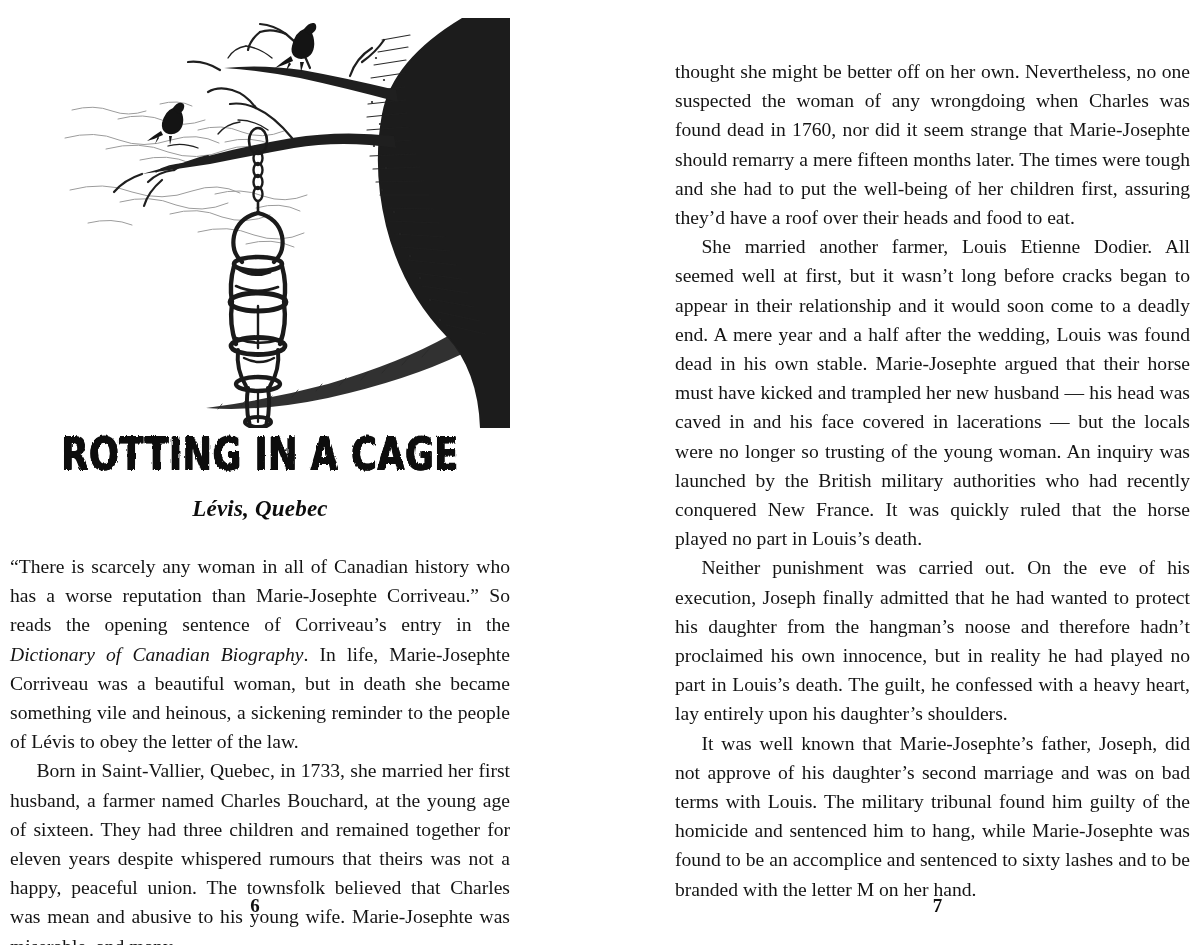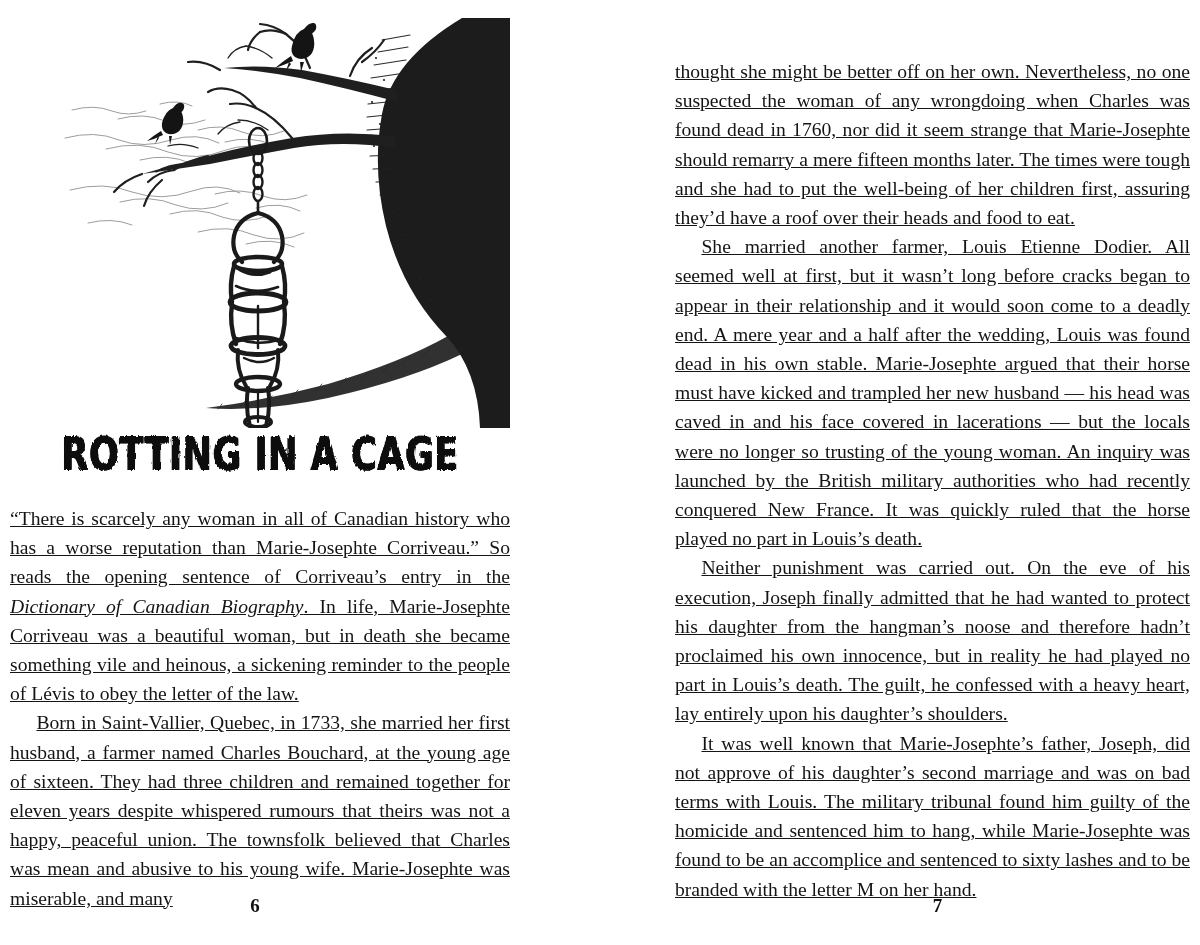--- a/index.html
+++ b/index.html
@@ -72,21 +72,20 @@
     letter-spacing: 0.2px;
   }
 
   
   .body-text {
     font-size: 19.6px;
     line-height: 29.2px;
     text-align: justify;
     text-justify: inter-word;
     hyphens: manual;
-    text-decoration: underline;
   }
   .page-left .body-text { margin-top: 30px; }
   .page-right .body-text { margin-top: 57px; }
 
   .body-text p { margin: 0; }
   .body-text p + p { text-indent: 1.35em; }
 
   .body-text i, .body-text em { font-style: italic; }
 
   
@@ -299,20 +298,21 @@
           <path d="M242 408 Q240 424 247 432 Q254 424 254 408" stroke-width="3.6"></path>
           <ellipse cx="248" cy="432" rx="7" ry="3.5" stroke-width="3.4"></ellipse>
         </g>
 
         <ellipse cx="252" cy="438" rx="16" ry="3" fill="#cccccc" opacity="0.6"></ellipse>
       </svg>
     </div>
 
     <div class="chapter-title">ROTTING IN A CAGE</div>
 
+    <div class="chapter-subtitle">Lévis, Quebec</div>
 
     <div class="body-text">
         <p>“There is scarcely any woman in all of Canadian history who has a worse reputation than Marie-Josephte Corriveau.” So reads the opening sentence of Corriveau’s entry in the <i>Dictionary of Canadian Biography</i>. In life, Marie-Josephte Corriveau was a beautiful woman, but in death she became something vile and heinous, a sickening reminder to the people of Lévis to obey the letter of the law.</p>
         <p>Born in Saint-Vallier, Quebec, in 1733, she married her first husband, a farmer named Charles Bouchard, at the young age of sixteen. They had three children and remained together for eleven years despite whispered rumours that theirs was not a happy, peaceful union. The townsfolk believed that Charles was mean and abusive to his young wife. Marie-Josephte was miserable, and many</p>
       </div>
 
     <div class="folio">6</div>
   </div>
 
   <div class="page page-right">

